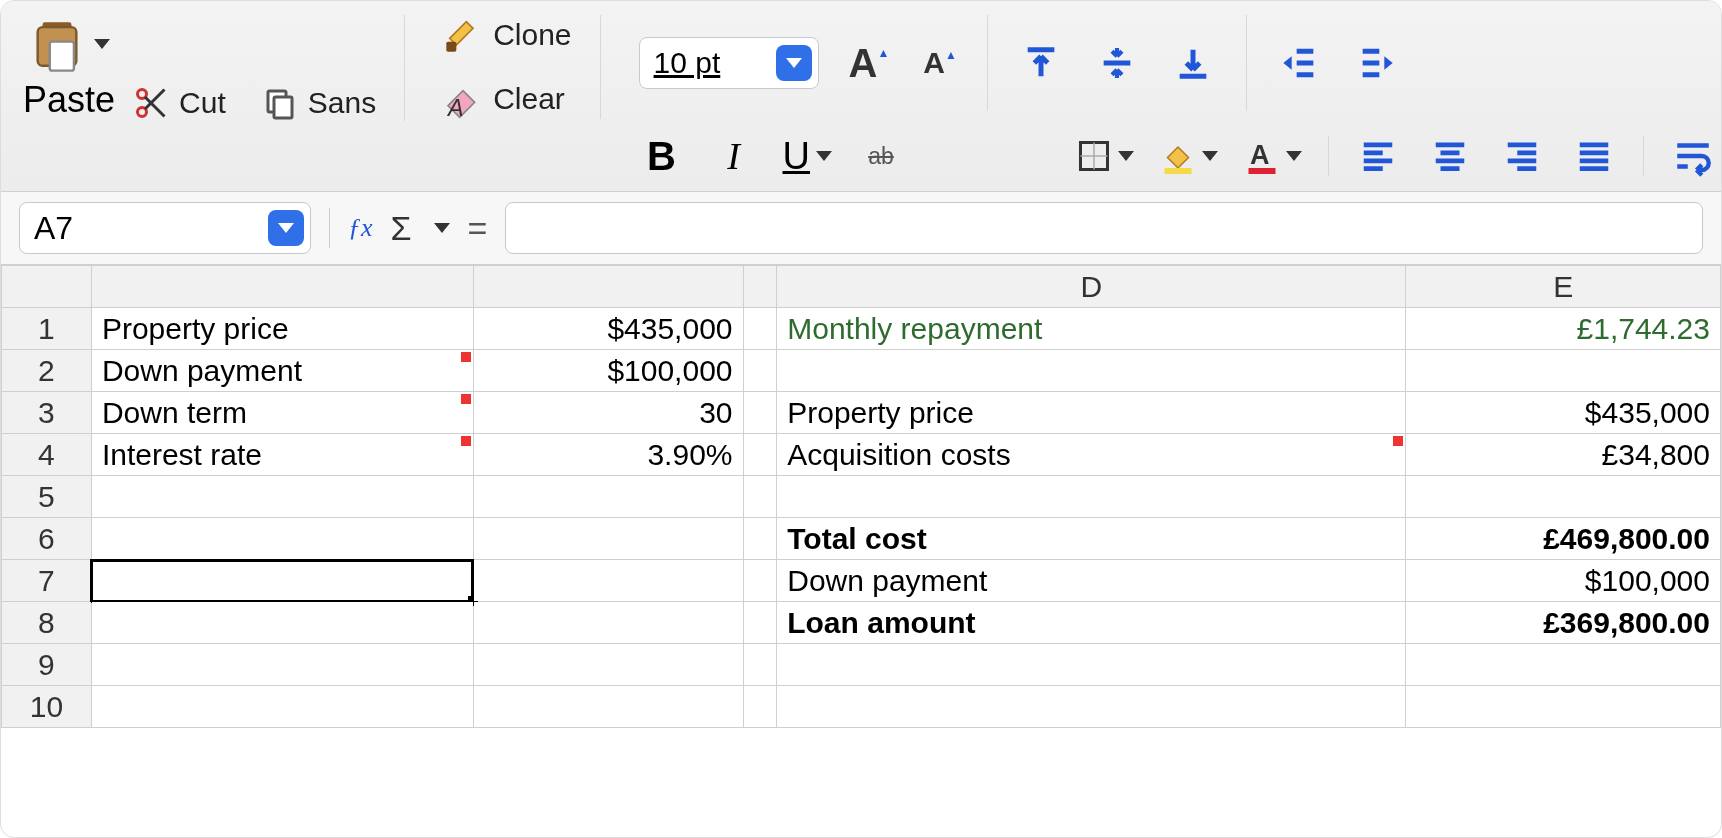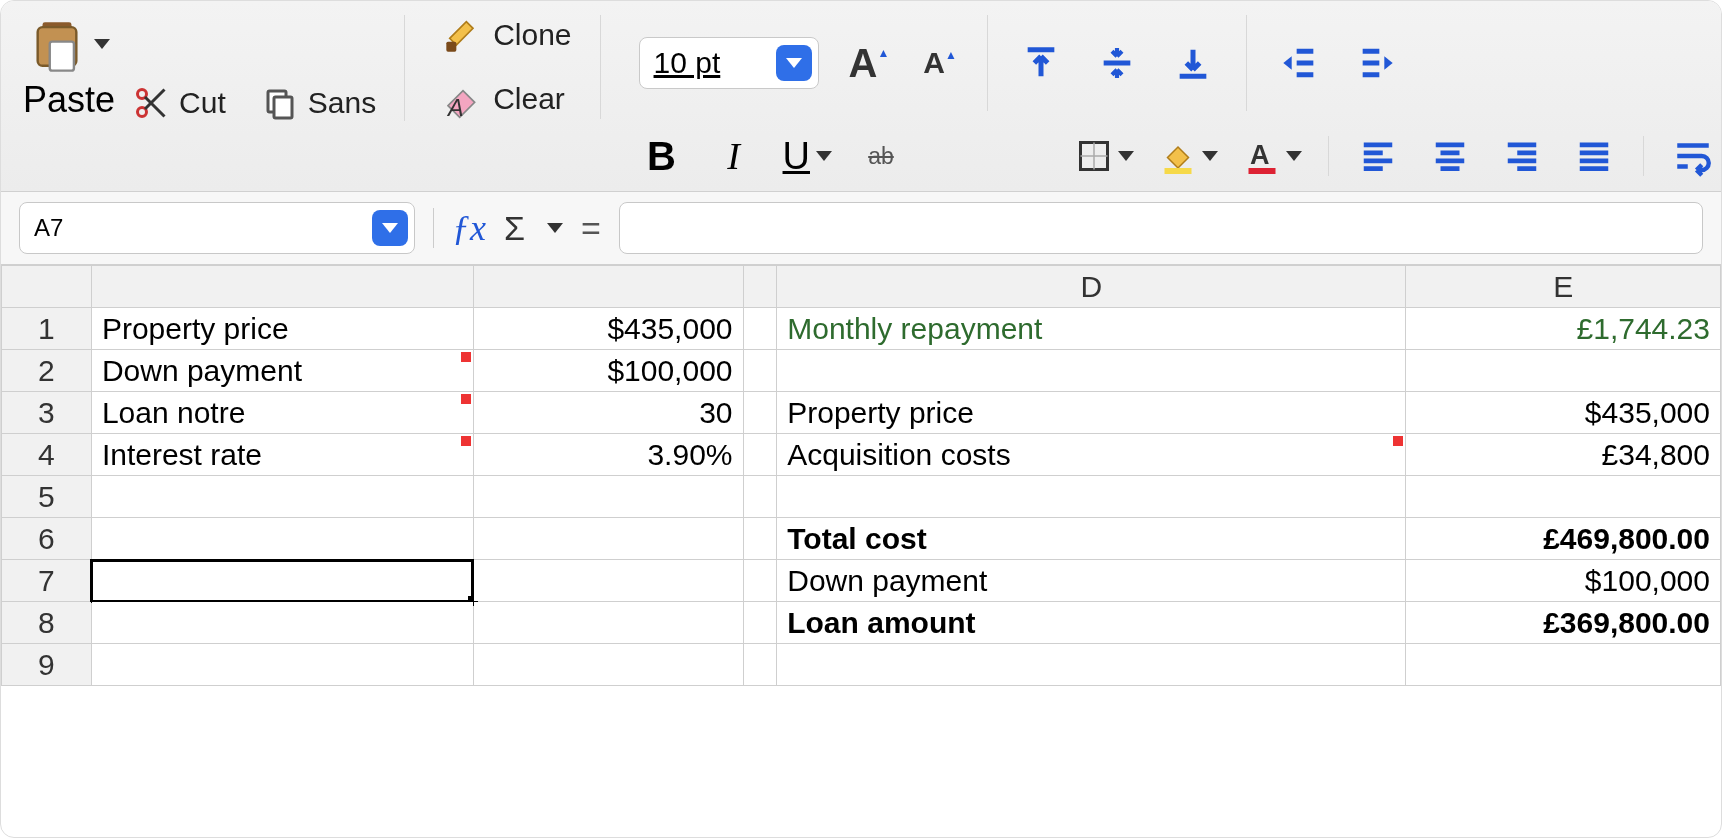--- a/index.html
+++ b/index.html
@@ -96,33 +96,33 @@
   .fbar {
     display:flex; align-items:center;
     gap:18px;
     padding:10px 18px;
     border-bottom:1px solid #d0d0d0;
     background:#f7f7f7;
   }
   .namebox {
     display:flex;align-items:center;
     background:#fff;border:1px solid #c8c8c8;border-radius:8px;
-    height:52px;width:396px;
-    padding:0 6px 0 14px;font-size:24px;gap:24px;
+    height:52px;width:292px;
+    padding:0 6px 0 14px;font-size:32px;gap:24px;
   }
   .namebox .chev {
     width:36px;height:36px;border-radius:8px;background:#2f6fe8;
     display:flex;align-items:center;justify-content:center;margin-left:auto;
   }
   .namebox .chev::after{
     content:"";width:0;height:0;
     border-left:8px solid transparent;border-right:8px solid transparent;
     border-top:10px solid #fff;
   }
-  .fx { font-family: "Times New Roman", serif; font-style:italic; color:#2157d6; font-size:36px; }
+  .fx { font-family: "Times New Roman", serif; font-style:italic; color:#2157d6; font-size:26px; }
   .sigma { font-size:34px; color:#333; }
   .eq { font-size:34px; color:#555; }
   .formula-input {
     flex:1;height:52px;background:#fff;border:1px solid #c8c8c8;border-radius:8px;
   }
   
   .grid-wrap { position:relative; }
   table.grid { border-collapse:collapse; width:100%; table-layout:fixed; }
   table.grid th, table.grid td {
     border:1px solid #cfcfcf;
@@ -407,21 +407,21 @@
         <tr>
           <th class="rowhdr">2</th>
           <td class="left"><span>Down payment</span><span class="note-mark"></span></td>
           <td class="right">$100,000</td>
           <td></td>
           <td></td>
           <td class="dashr"></td>
         </tr>
         <tr>
           <th class="rowhdr">3</th>
-          <td class="left"><span>Loan notre</span><span class="note-mark"></span></td>
+          <td class="left"><span>Down term</span><span class="note-mark"></span></td>
           <td class="right">30</td>
           <td></td>
           <td class="left">Property price</td>
           <td class="right dashr">$435,000</td>
         </tr>
         <tr>
           <th class="rowhdr">4</th>
           <td class="left"><span>Interest rate</span><span class="note-mark"></span></td>
           <td class="right">3.90%</td>
           <td></td>
@@ -461,17 +461,25 @@
           <td class="right bold dashr">£369,800.00</td>
         </tr>
         <tr>
           <th class="rowhdr">9</th>
           <td></td>
             <td></td>
             <td></td>
             <td></td>
             <td class="dashr"></td>
         </tr>
+        <tr>
+          <th class="rowhdr">10</th>
+          <td></td>
+            <td></td>
+            <td></td>
+            <td></td>
+            <td class="dashr"></td>
+        </tr>
       </tbody>
     </table>
   </div>
 
 </div>
 
 </body></html>

